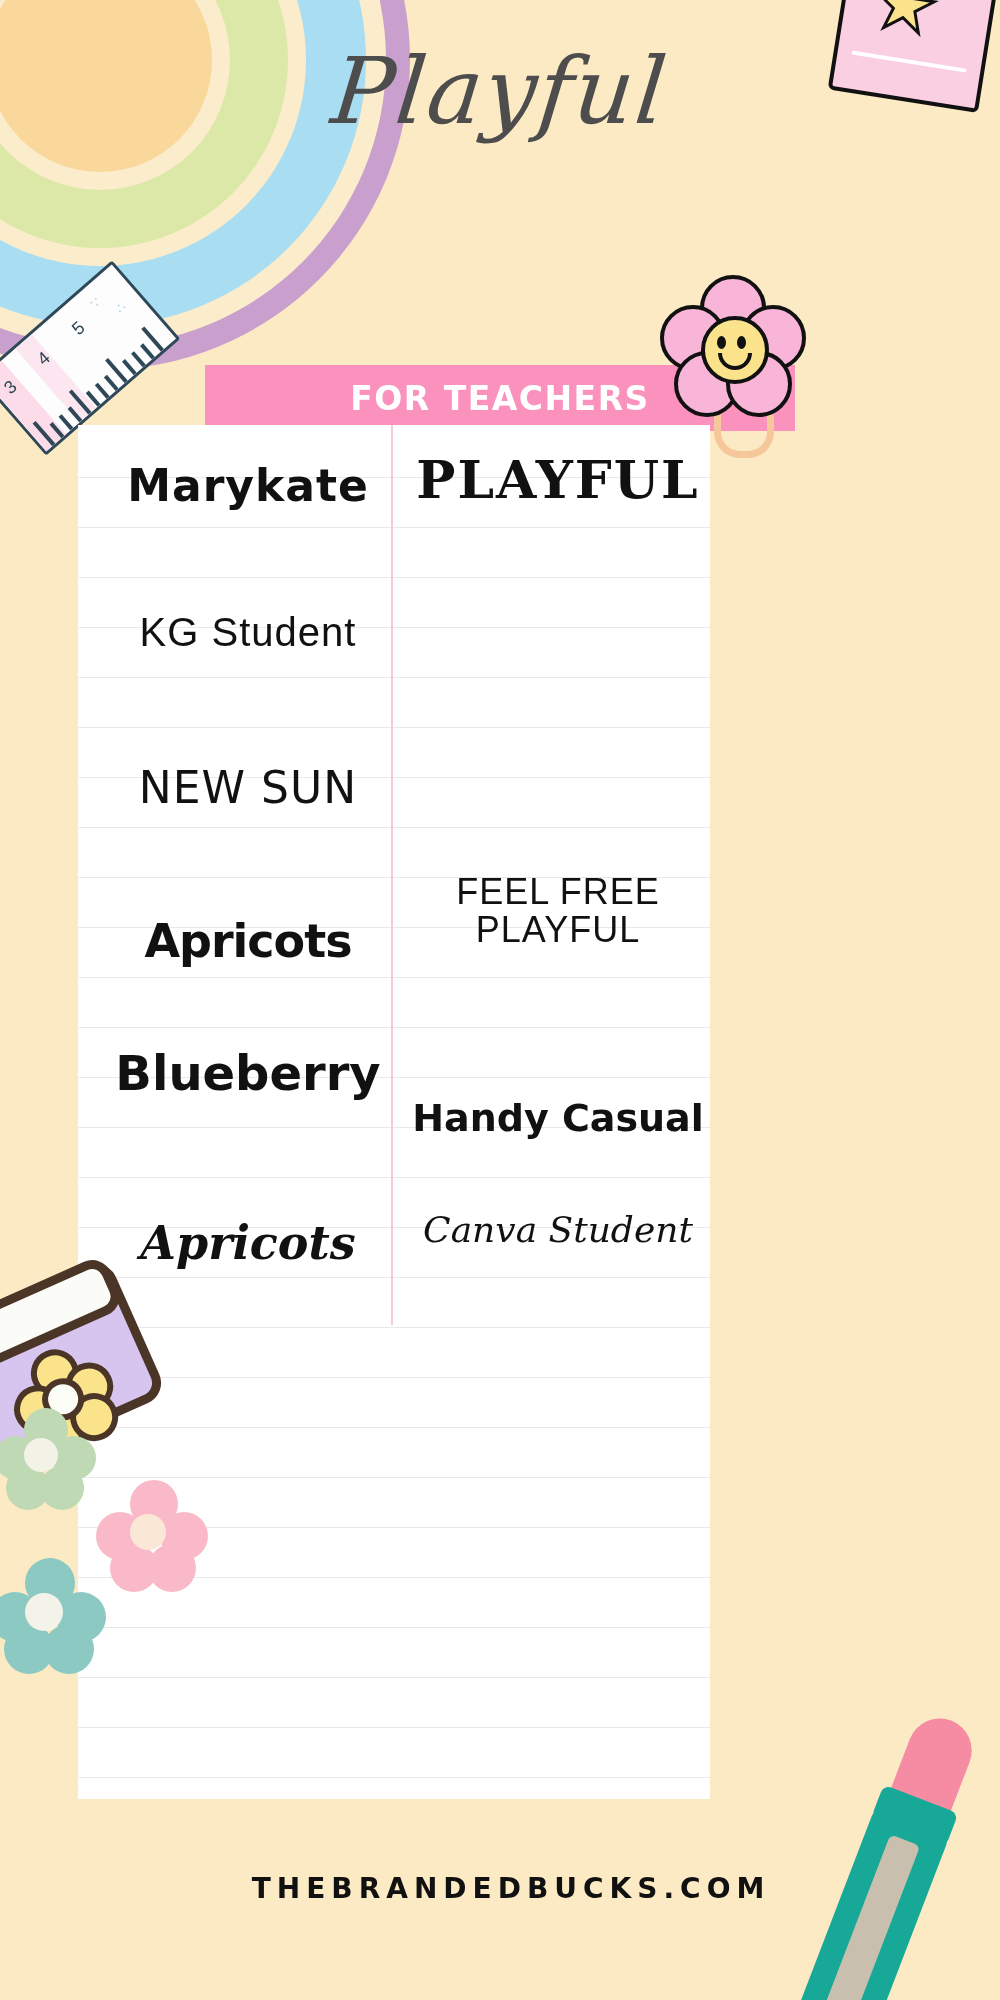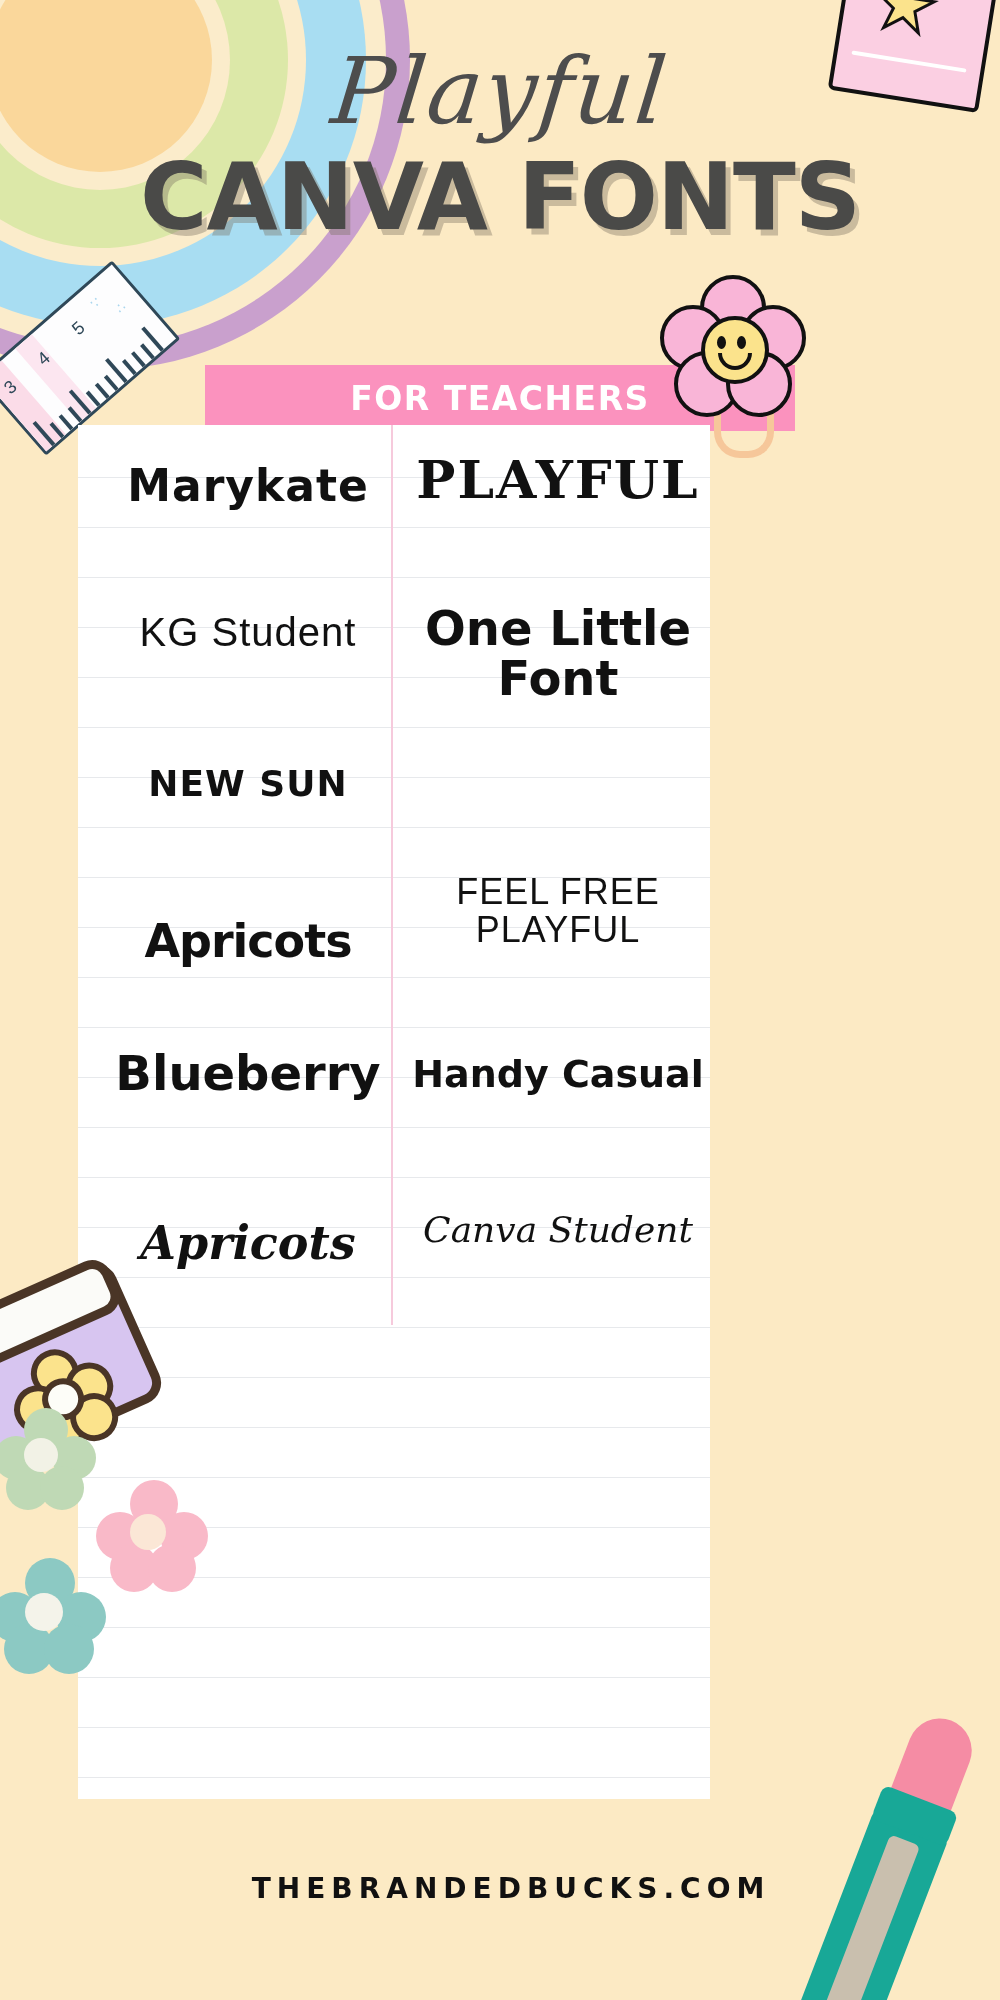--- a/index.html
+++ b/index.html
@@ -64,24 +64,24 @@
   .fontitem{
     position:absolute;color:#111111;white-space:pre-line;line-height:1.05;
   }
   .col-l{left:30px;width:280px;text-align:center;}
   .col-r{left:330px;width:300px;text-align:center;}
 
   .f-marykate{font-family:"DejaVu Sans", sans-serif;font-weight:700;font-size:44px;letter-spacing:1px;}
   .f-sunday{font-family:"DejaVu Serif", serif;font-weight:700;font-size:52px;letter-spacing:2px;}
   .f-kg{font-family:"Liberation Sans", sans-serif;font-weight:400;font-size:40px;letter-spacing:1px;}
   .f-onelittle{font-family:"DejaVu Sans", sans-serif;font-weight:700;font-size:48px;letter-spacing:0px;}
-  .f-newsun{font-family:"DejaVu Sans", sans-serif;font-weight:700;font-size:36px;letter-spacing:1px;font-style:normal;}
+  .f-newsun{font-family:"DejaVu Sans", sans-serif;font-weight:400;font-size:44px;letter-spacing:1px;font-style:normal;}
   .f-feelfree{font-family:"Liberation Sans", sans-serif;font-weight:400;font-size:36px;letter-spacing:1px;}
   .f-funtastic{font-family:"DejaVu Sans", sans-serif;font-weight:700;font-size:46px;letter-spacing:-1px;}
-  .f-handy{font-family:"DejaVu Sans", sans-serif;font-weight:700;font-size:38px;letter-spacing:0px;}
+  .f-handy{font-family:"DejaVu Sans", sans-serif;font-weight:700;font-size:38px;letter-spacing:0px;margin-top:44px;}
   .f-blueberry{font-family:"DejaVu Sans", sans-serif;font-weight:700;font-size:48px;letter-spacing:0px;}
   .f-apricots{font-family:"DejaVu Serif", serif;font-style:italic;font-weight:700;font-size:46px;letter-spacing:0px;}
   .f-canvastudent{font-family:"DejaVu Serif", serif;font-style:italic;font-weight:400;font-size:36px;letter-spacing:0px;}
 
   
   .footer{
     position:absolute;left:0;right:0;top:1872px;text-align:center;
     font-family:"DejaVu Sans", sans-serif;font-weight:700;font-size:28px;
     letter-spacing:6px;color:#111111;margin-left:22px;
   }
@@ -170,21 +170,20 @@
     <span class="arc6"></span>
     <span class="arc7"></span>
   </div>
 
   <div class="sticky">
     <div class="star">★</div>
     <div class="stripe"></div>
   </div>
 
   <div class="title-script">Playful</div>
-  <div class="title-main">CANVA FONTS</div>
 
   <div class="banner">
     <div class="banner-text">FOR TEACHERS</div>
   </div>
 
   <div class="flowerclip">
     <span class="clipwire"></span>
     <span class="petal" style="left:40px;top:0;"></span>
     <span class="petal" style="left:0;top:30px;"></span>
     <span class="petal" style="left:80px;top:30px;"></span>
@@ -253,22 +252,20 @@
     <div class="divider"></div>
 
     <div class="fontitem col-l f-marykate" style="top:38px;">Marykate</div>
     <div class="fontitem col-l f-kg" style="top:186px;">KG Student</div>
     <div class="fontitem col-l f-newsun" style="top:340px;">NEW SUN</div>
     <div class="fontitem col-l f-funtastic" style="top:492px;">Apricots</div>
     <div class="fontitem col-l f-blueberry" style="top:623px;">Blueberry</div>
     <div class="fontitem col-l f-apricots" style="top:794px;">Apricots</div>
 
     <div class="fontitem col-r f-sunday" style="top:28px;">PLAYFUL</div>
-    <div class="fontitem col-r f-onelittle" style="top:178px;">One Little
-Font</div>
     <div class="fontitem col-r f-feelfree" style="top:404px;margin-top:44px;">FEEL FREE
 PLAYFUL</div>
     <div class="fontitem col-r f-handy" style="top:630px;">Handy Casual</div>
     <div class="fontitem col-r f-canvastudent" style="top:786px;">Canva Student</div>
   </div>
 
   <div class="pcase">
     <div class="lid"></div>
     <div class="fl">
       <i style="left:30px;top:0;"></i>

